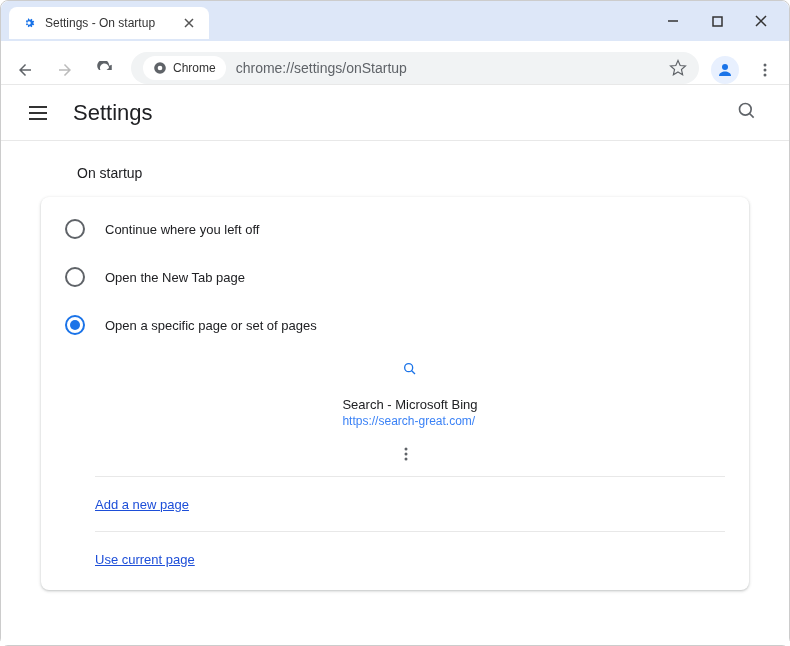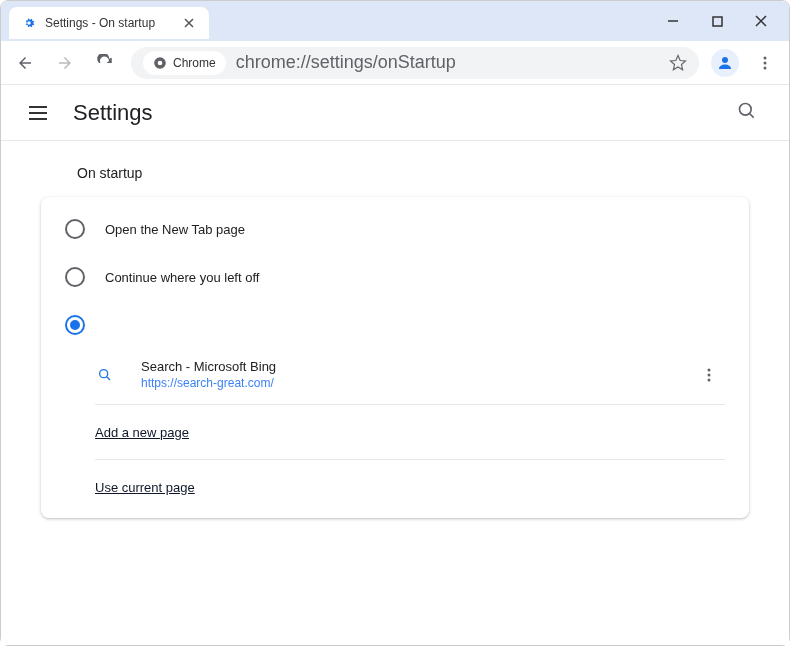--- a/index.html
+++ b/index.html
@@ -13,55 +13,55 @@
 .tab-dropdown { width: 24px; height: 24px; display: flex; align-items: center; justify-content: center; cursor: pointer; }
 .browser-tab { background: #fff; border-radius: 8px 8px 0 0; height: 32px; margin-top: 8px; padding: 0 12px; display: flex; align-items: center; gap: 8px; min-width: 200px; }
 .tab-favicon { width: 16px; height: 16px; display: flex; align-items: center; justify-content: center; }
 .tab-title { font-size: 12px; color: #333; flex: 1; }
 .tab-close { width: 16px; height: 16px; display: flex; align-items: center; justify-content: center; cursor: pointer; color: #555; font-size: 14px; }
 .new-tab-btn { width: 28px; height: 28px; display: flex; align-items: center; justify-content: center; cursor: pointer; color: #555; font-size: 18px; margin-left: 6px; }
 .titlebar-right { margin-left: auto; display: flex; gap: 20px; padding-right: 8px; }
 .wnd-btn { width: 24px; height: 24px; display: flex; align-items: center; justify-content: center; cursor: pointer; }
 
 
-.toolbar { height: 44px; background: #fff; display: flex; align-items: center; padding: 0 10px; gap: 12px; border-bottom: 1px solid #e8e8e8; }
+.toolbar { height: 44px; background: #fff; display: flex; align-items: flex-end; padding: 0 10px; gap: 12px; border-bottom: 1px solid #e8e8e8; }
 .nav-btn { width: 28px; height: 28px; display: flex; align-items: center; justify-content: center; cursor: pointer; color: #5f6368; border-radius: 50%; }
 .nav-btn.disabled { color: #bbb; }
 .addr-bar { flex: 1; height: 32px; background: #f1f3f4; border-radius: 16px; display: flex; align-items: center; padding: 0 12px; gap: 10px; }
 .site-chip { background: #fff; border-radius: 12px; height: 24px; padding: 0 10px; display: flex; align-items: center; gap: 6px; font-size: 12px; color: #333; }
-.addr-text { font-size: 18px; color: #5f6368; flex: 1; }
+.addr-text { font-size: 14px; color: #5f6368; flex: 1; }
 .star-btn { color: #5f6368; }
 .profile-btn { width: 28px; height: 28px; border-radius: 50%; background: #e8f0fe; display: flex; align-items: center; justify-content: center; cursor: pointer; }
 .menu-btn { width: 28px; height: 28px; display: flex; align-items: center; justify-content: center; cursor: pointer; color: #5f6368; }
 
 
 .settings-header { height: 56px; display: flex; align-items: center; padding: 0 28px; border-bottom: 1px solid #e8e8e8; gap: 20px; }
 .hamburger { width: 24px; height: 24px; cursor: pointer; display: flex; flex-direction: column; justify-content: center; gap: 4px; }
 .hamburger span { height: 2px; background: #333; width: 18px; }
 .settings-title { font-size: 22px; color: #202124; }
 .settings-search { margin-left: auto; width: 24px; height: 24px; cursor: pointer; color: #5f6368; }
 
 
 .content { flex: 1; padding: 24px 40px; background: #fff; overflow: auto; }
 .section-title { font-size: 14px; color: #202124; margin-bottom: 16px; margin-left: 36px; }
 .card { background: #fff; border-radius: 8px; box-shadow: 0 1px 2px rgba(60,64,67,.2), 0 1px 3px 1px rgba(60,64,67,.1); padding: 8px 0; }
 .radio-row { display: flex; align-items: center; padding: 14px 24px; gap: 20px; cursor: pointer; }
 .radio-circle { width: 20px; height: 20px; border: 2px solid #5f6368; border-radius: 50%; display: flex; align-items: center; justify-content: center; flex-shrink: 0; }
 .radio-circle.selected { border-color: #1a73e8; }
 .radio-dot { width: 10px; height: 10px; background: #1a73e8; border-radius: 50%; }
 .radio-label { font-size: 13px; color: #202124; }
-.page-entry { display: flex; align-items: center; padding: 10px 24px 10px 54px; gap: 26px; }
+.page-entry { display: flex; align-items: center; padding: 10px 24px 10px 54px; gap: 18px; flex-direction: column; }
 .page-icon { width: 20px; height: 20px; display: flex; align-items: center; justify-content: center; color: #1a73e8; }
 .page-info { flex: 1; }
 .page-title { font-size: 13px; color: #202124; }
 .page-url { font-size: 12px; color: #3b82f6; margin-top: 2px; }
 .page-more { width: 24px; cursor: pointer; color: #5f6368; font-size: 18px; text-align: center; }
 .divider { height: 1px; background: #e8e8e8; margin: 4px 24px 4px 54px; }
 .link-row { padding: 14px 24px 14px 54px; }
-.link-text { font-size: 13px; color: #0f172a; text-decoration: underline; cursor: pointer; }
+.link-text { font-size: 13px; color: #1d4ed8; text-decoration: underline; cursor: pointer; }
 
 svg { display: block; }
 </style>
 </head>
 <body>
 
 <div class="window-frame">
 
   <div class="titlebar">
     <div class="titlebar-left">
@@ -168,32 +168,33 @@
         </svg>
     </div>
   </div>
 
   <div class="content">
     <div class="section-title">On startup</div>
     <div class="card">
 
       <div class="radio-row">
         <div class="radio-circle"></div>
-        <div class="radio-label">Open the New Tab page</div>
+        <div class="radio-label">Continue where you left off</div>
       </div>
 
       <div class="radio-row">
         <div class="radio-circle"></div>
-        <div class="radio-label">Continue where you left off</div>
+        <div class="radio-label">Open the New Tab page</div>
       </div>
 
       <div class="radio-row">
         <div class="radio-circle selected">
             <div class="radio-dot"></div>
           </div>
+        <div class="radio-label">Open a specific page or set of pages</div>
       </div>
 
       <div class="page-entry">
         <div class="page-icon">
           <svg width="16" height="16" viewBox="0 0 24 24">
               <circle cx="10" cy="10" r="6" stroke="#1a73e8" stroke-width="2" fill="none"></circle>
               <path d="M14.5 14.5l5 5" stroke="#1a73e8" stroke-width="2"></path>
             </svg>
         </div>
         <div class="page-info">

